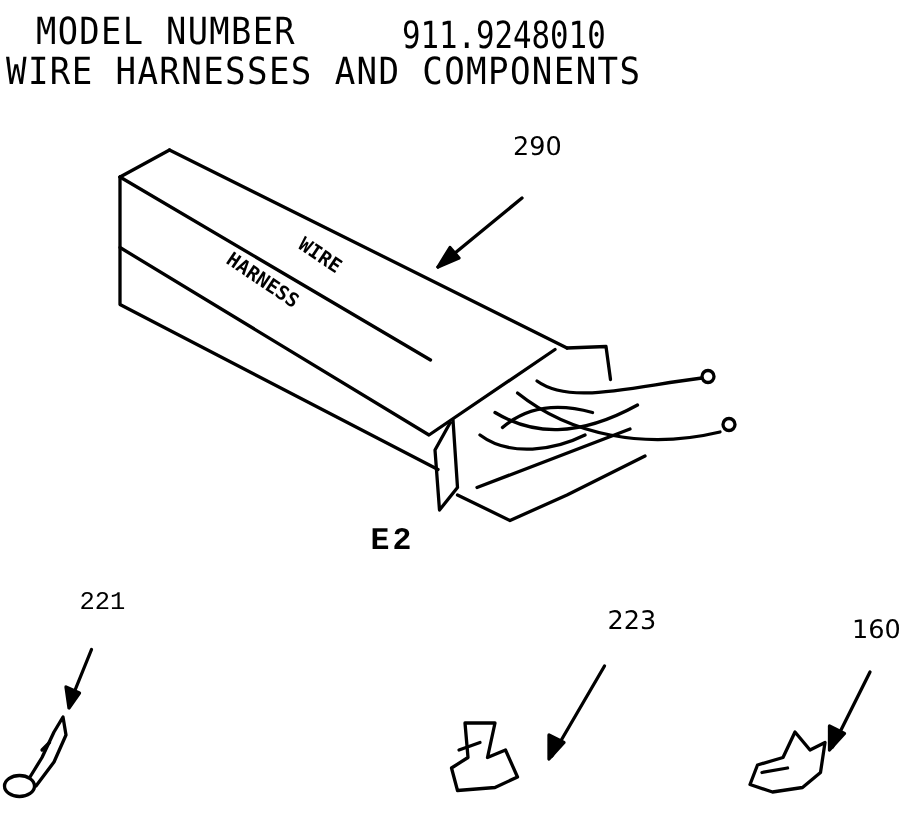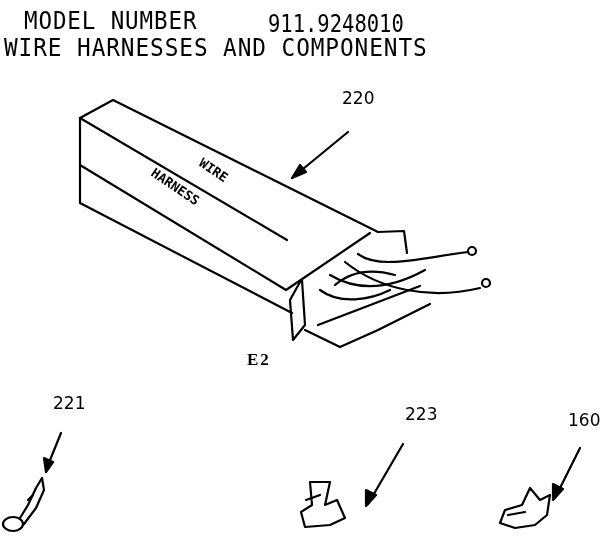--- a/index.html
+++ b/index.html
@@ -2,21 +2,21 @@
 <html><head>
 <meta charset="utf-8">
 <style>
   html,body{margin:0;padding:0;background:#fff;}
   body{width:608px;height:556px;position:relative;overflow:hidden;font-family:"DejaVu Sans Mono","Liberation Mono",monospace;color:#000;}
   .title{position:absolute;left:0;top:0;width:529px;height:80px;}
   .t1{position:absolute;left:24px;top:6px;font-size:25px;letter-spacing:1px;transform:scaleX(0.9);transform-origin:left top;white-space:nowrap;font-family:"DejaVu Sans Mono",monospace;}
   .t1num{position:absolute;left:268px;top:9px;font-size:25px;letter-spacing:0px;transform:scaleX(0.82);transform-origin:left top;white-space:nowrap;font-family:"DejaVu Sans Mono",monospace;}
   .t2{position:absolute;left:4px;top:33px;font-size:25px;letter-spacing:1px;transform:scaleX(0.91);transform-origin:left top;white-space:nowrap;}
   .label{position:absolute;font-size:17px;font-family:"DejaVu Sans",sans-serif;white-space:nowrap;}
-  .e2{position:absolute;font-size:17px;font-family:Liberation Serif, serif;font-weight:bold;letter-spacing:2px;}
+  .e2{position:absolute;font-size:21px;font-family:Liberation Mono, monospace;font-weight:bold;letter-spacing:2px;}
   svg{position:absolute;left:0;top:0;}
 </style>
 </head>
 <body>
 
 <div class="title">
   <div class="t1">MODEL NUMBER</div>
   <div class="t1num">911.9248010</div>
   <div class="t2">WIRE HARNESSES AND COMPONENTS</div>
 </div>
@@ -73,17 +73,17 @@
     </g>
 
   </g>
 
   <g font-family="DejaVu Sans Mono, monospace" font-size="13" font-weight="bold" fill="#000">
     <text transform="translate(198,165) rotate(34)">WIRE</text>
     <text transform="translate(150,175) rotate(34)">HARNESS</text>
   </g>
 </svg>
 
-<div class="label" style="left:342px;top:88px;">220</div>
-<div class="label" style="left:53px;top:393px;">221</div>
+<div class="label" style="left:342px;top:88px;">290</div>
+<div class="label" style="left:53px;top:393px;font-family:Liberation Mono, monospace;">221</div>
 <div class="label" style="left:405px;top:404px;">223</div>
 <div class="label" style="left:568px;top:410px;">160</div>
 <div class="e2" style="left:247px;top:350px;">E2</div>
 
 </body></html>

